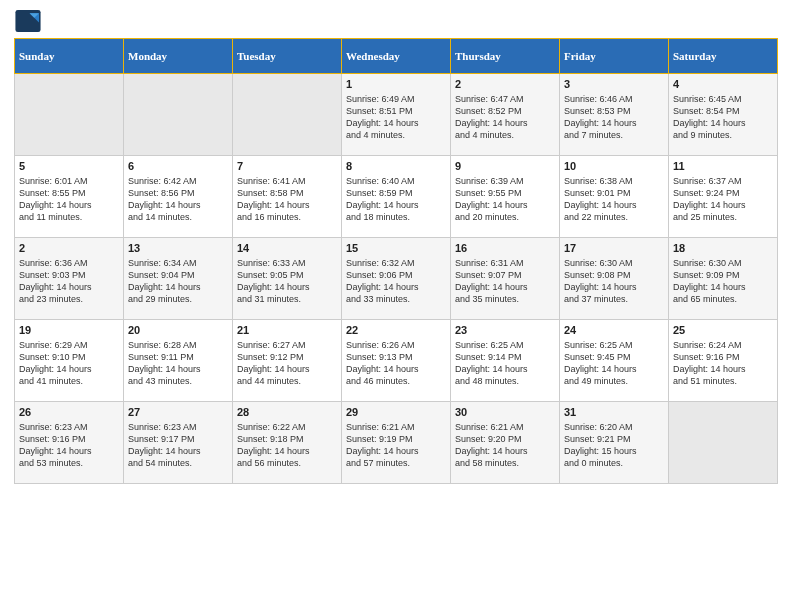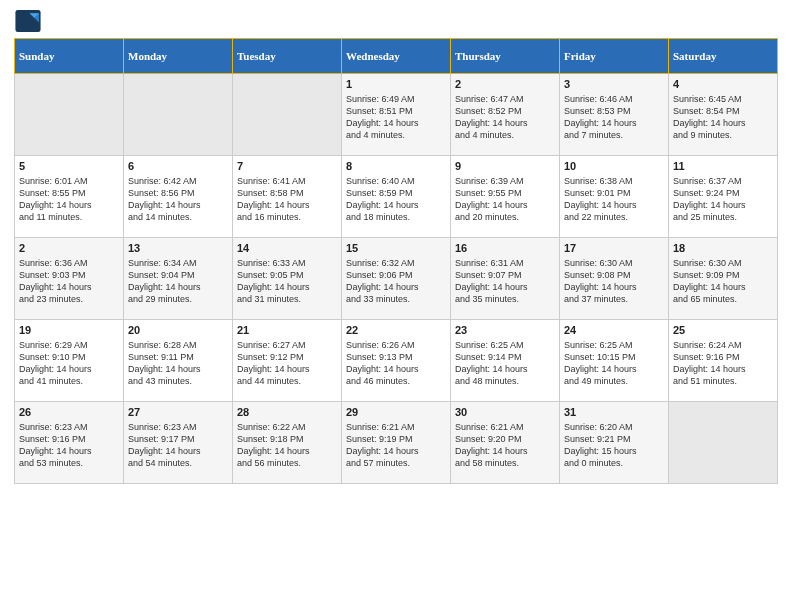--- a/index.html
+++ b/index.html
@@ -293,21 +293,21 @@
           <td>
             <span class="day-number">23</span>
             <div class="cell-content">Sunrise: 6:25 AM</div>
             <div class="cell-content">Sunset: 9:14 PM</div>
             <div class="cell-content">Daylight: 14 hours</div>
             <div class="cell-content">and 48 minutes.</div>
           </td>
           <td>
             <span class="day-number">24</span>
             <div class="cell-content">Sunrise: 6:25 AM</div>
-            <div class="cell-content">Sunset: 10:15 PM</div>
+            <div class="cell-content">Sunset: 9:45 PM</div>
             <div class="cell-content">Daylight: 14 hours</div>
             <div class="cell-content">and 49 minutes.</div>
           </td>
           <td>
             <span class="day-number">25</span>
             <div class="cell-content">Sunrise: 6:24 AM</div>
             <div class="cell-content">Sunset: 9:16 PM</div>
             <div class="cell-content">Daylight: 14 hours</div>
             <div class="cell-content">and 51 minutes.</div>
           </td>

